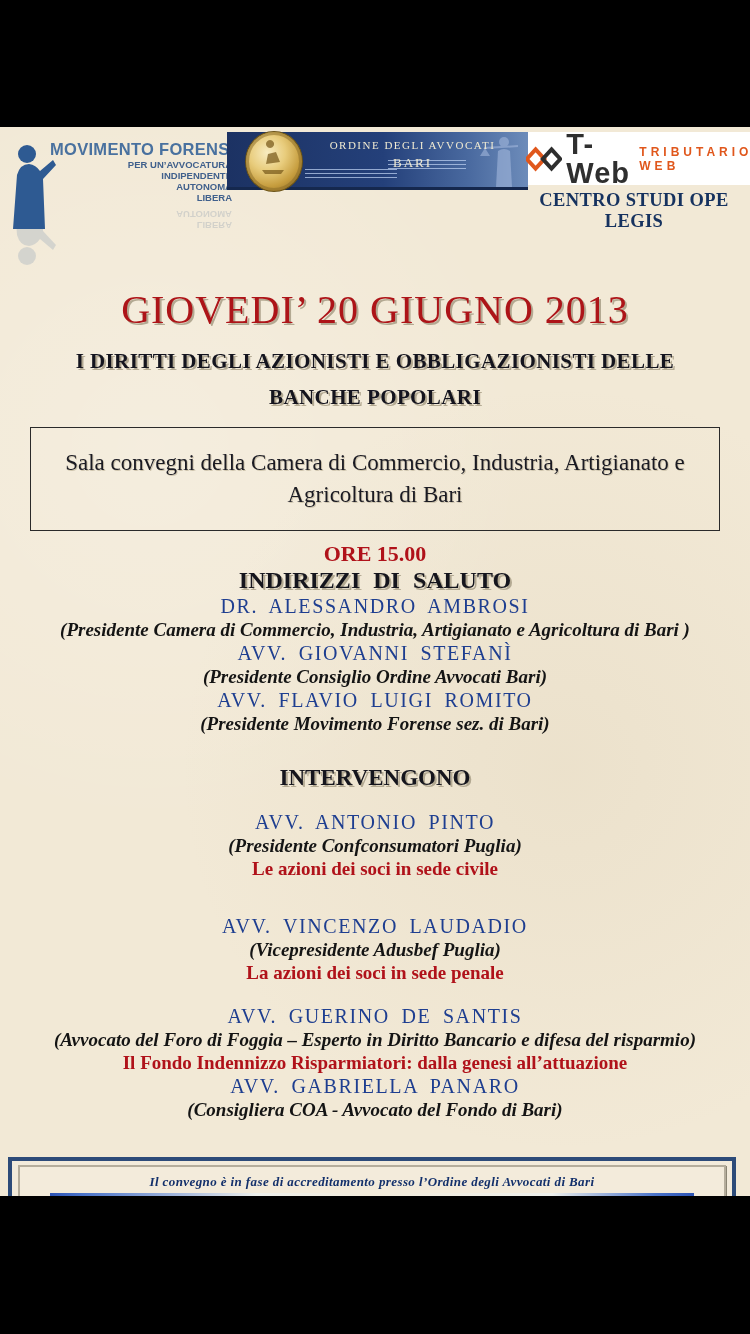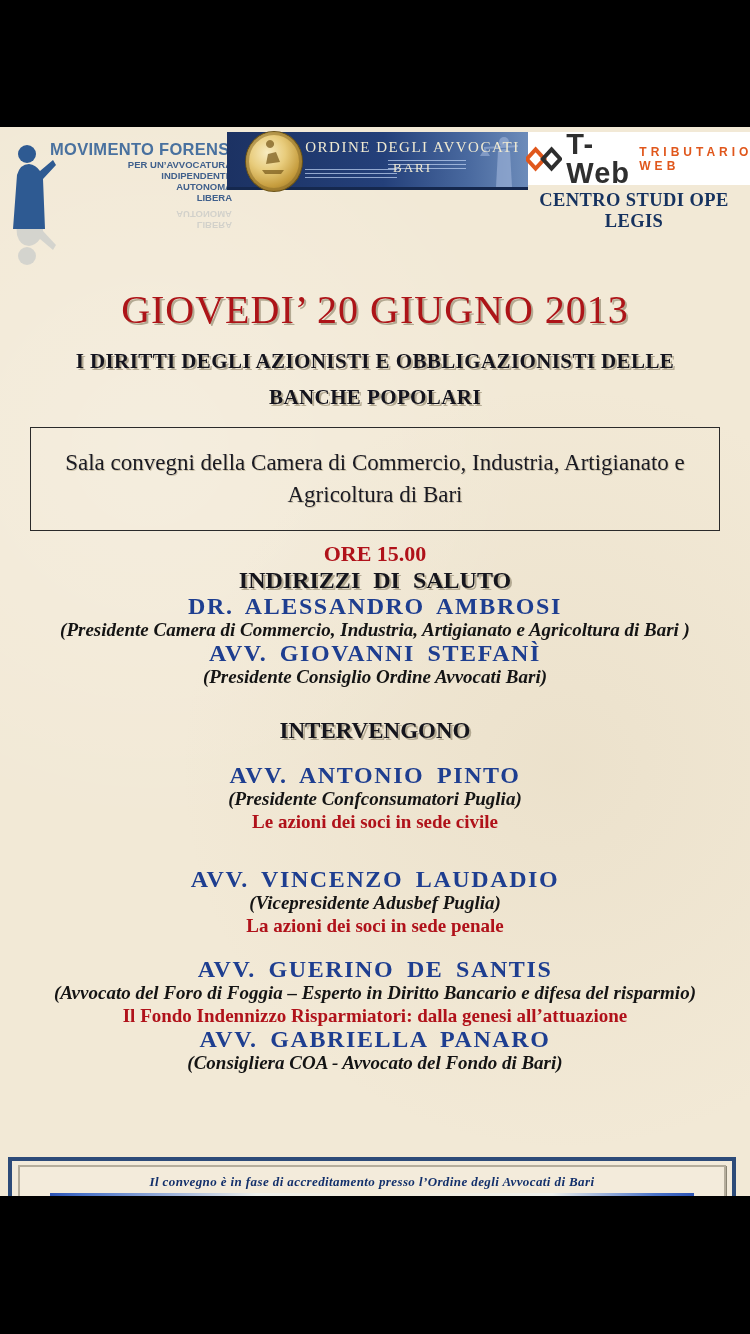--- a/index.html
+++ b/index.html
@@ -29,21 +29,21 @@
 
   .banner{position:absolute;left:227px;top:5px;width:301px;height:58px;
           background:linear-gradient(90deg,#1c3263 0%,#24407a 52%,#49699f 80%,#6d8cba 100%);
           border-bottom:3px solid #15284e;box-sizing:border-box;}
   .coin{position:absolute;left:18px;top:-1px;width:56px;height:59px;border-radius:50%;
         background:radial-gradient(circle at 38% 35%, #f8ecc0 0%, #e8cc7c 35%, #c69d3e 65%, #97732a 88%, #7d5e1f 100%);
         border:1px solid #6b5316;box-shadow:inset 0 0 0 3px rgba(140,110,40,.55);z-index:2;}
   .coin svg{position:absolute;left:10px;top:8px;width:34px;height:40px;opacity:.75;}
   .banner-text{position:absolute;left:78px;top:7px;width:215px;text-align:center;
                color:#f0ead2;z-index:1;}
-  .banner-line1{font-size:15px;letter-spacing:1.5px;white-space:nowrap;}
+  .banner-line1{font-size:11px;letter-spacing:1.5px;white-space:nowrap;}
   .banner-line2{font-size:13px;letter-spacing:2px;margin-top:4px;}
   .bl{position:absolute;background:repeating-linear-gradient(180deg,rgba(185,205,238,.75) 0 1px,transparent 1px 4px);}
   .bl1{left:78px;bottom:6px;width:92px;height:12px;}
   .bl2{right:62px;top:28px;width:78px;height:12px;}
   .statue{position:absolute;right:2px;top:2px;width:52px;height:53px;opacity:.55;}
 
   .tweb-box{position:absolute;left:528px;top:5px;width:222px;height:53px;background:#ffffff;
             display:flex;flex-direction:row;align-items:center;justify-content:center;}
   .tweb-row{display:flex;align-items:center;gap:4px;}
   .tweb-brand{font-family:"Liberation Sans",sans-serif;font-size:29px;font-weight:600;
@@ -59,21 +59,21 @@
               text-shadow:2px 2px 0 #b3a992;letter-spacing:1px;}
   .main-title{margin-top:10px;font-size:21px;line-height:36px;font-weight:bold;color:#14141e;
               text-shadow:2px 2px 0 #b3a992;letter-spacing:.4px;}
   .venue-box{margin:12px 30px 0;border:1px solid #2a2a2a;padding:19px 8px;
              font-size:23px;line-height:32px;color:#1a1a22;text-shadow:1px 1px 0 #cfc5ae;}
   .time{margin-top:10px;font-size:22px;line-height:26px;font-weight:bold;color:#b0121a;}
   .heading{font-size:24px;line-height:27px;font-weight:bold;color:#15151d;
            text-shadow:2px 2px 0 #b3a992;word-spacing:7px;}
   .heading.intervengono{margin-top:29px;line-height:28px;font-size:23px;}
   .heading.modera{margin-top:30px;line-height:28px;font-size:23px;}
-  .sp-name{font-size:24px;line-height:24px;font-weight:bold;color:#1e3e90;
+  .sp-name{font-size:20px;line-height:24px;font-weight:normal;color:#1e3e90;
            letter-spacing:1.6px;word-spacing:5px;}
   .sp-role{font-size:19px;line-height:23px;font-weight:bold;font-style:italic;color:#141414;}
   .sp-topic{font-size:19px;line-height:23px;font-weight:bold;color:#b0121a;}
   .talk1{margin-top:18px;} .talk2{margin-top:34px;} .talk3{margin-top:20px;}
 
   
   .footer-box{position:absolute;top:1030px;left:8px;width:728px;height:76px;
               border:4px solid #2d4b79;box-sizing:border-box;background:rgba(255,255,255,.12);}
   .footer-inner{margin:4px 6px;border:2px solid #b5ad9c;box-shadow:1px 1px 0 #8b8574;
                 padding-top:7px;height:100%;box-sizing:border-box;}
@@ -170,20 +170,24 @@
       <div class="heading">INDIRIZZI  DI  SALUTO</div>
 
       <div>
         <div class="sp-name">DR. ALESSANDRO AMBROSI</div>
         <div class="sp-role">(Presidente Camera di Commercio, Industria, Artigianato e Agricoltura di Bari )</div>
       </div>
       <div>
         <div class="sp-name">AVV.  GIOVANNI  STEFANÌ</div>
         <div class="sp-role">(Presidente Consiglio Ordine Avvocati Bari)</div>
       </div>
+      <div>
+        <div class="sp-name">AVV. FLAVIO LUIGI ROMITO</div>
+        <div class="sp-role">(Presidente Movimento Forense sez. di Bari)</div>
+      </div>
 
       <div class="heading intervengono">INTERVENGONO</div>
 
       <div class="talk1">
         <div class="sp-name">AVV. ANTONIO PINTO</div>
         <div class="sp-role">(Presidente Confconsumatori Puglia)</div>
         <div class="sp-topic">Le azioni dei soci in sede civile</div>
       </div>
       <div class="talk2">
         <div class="sp-name">AVV.  VINCENZO LAUDADIO</div>

